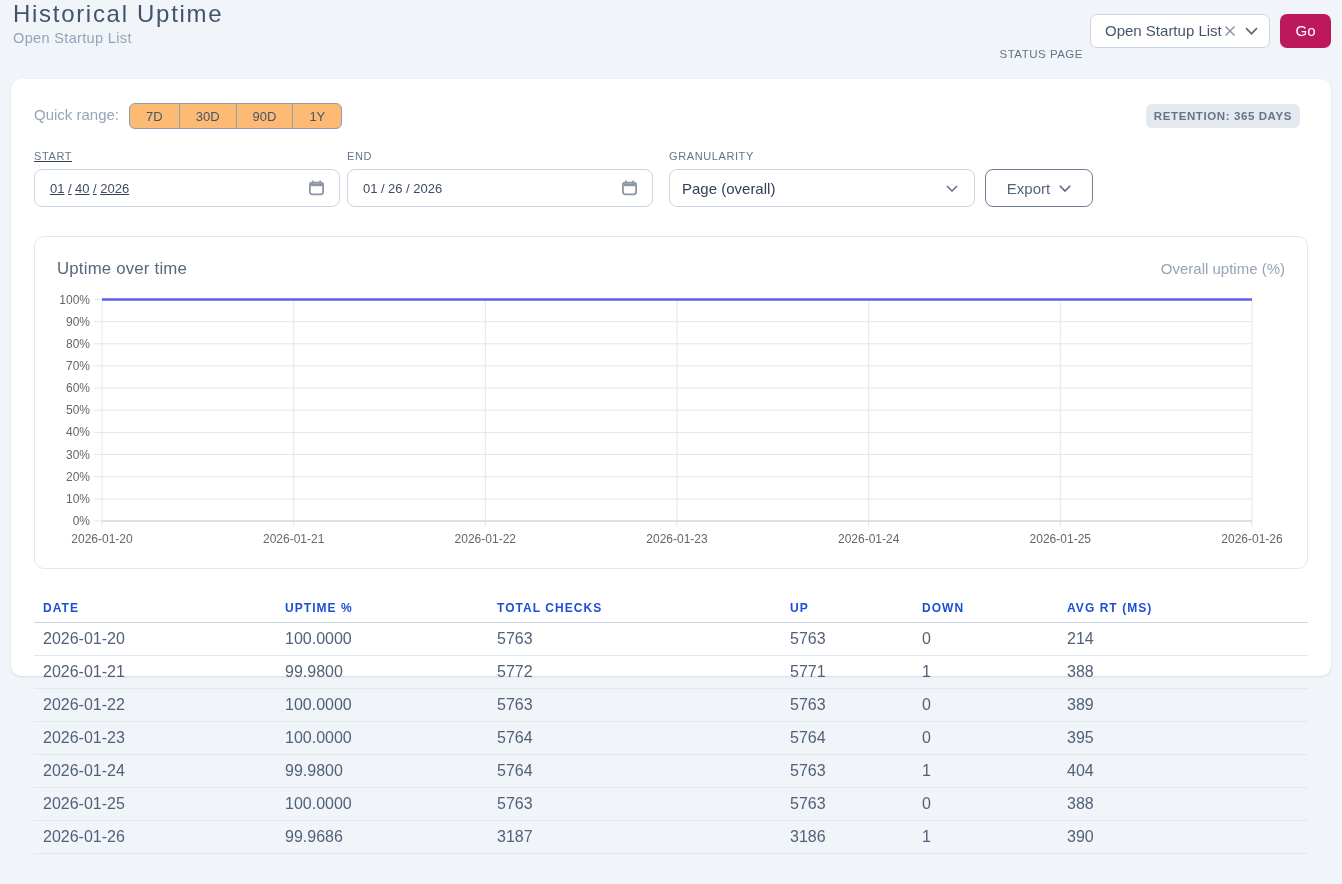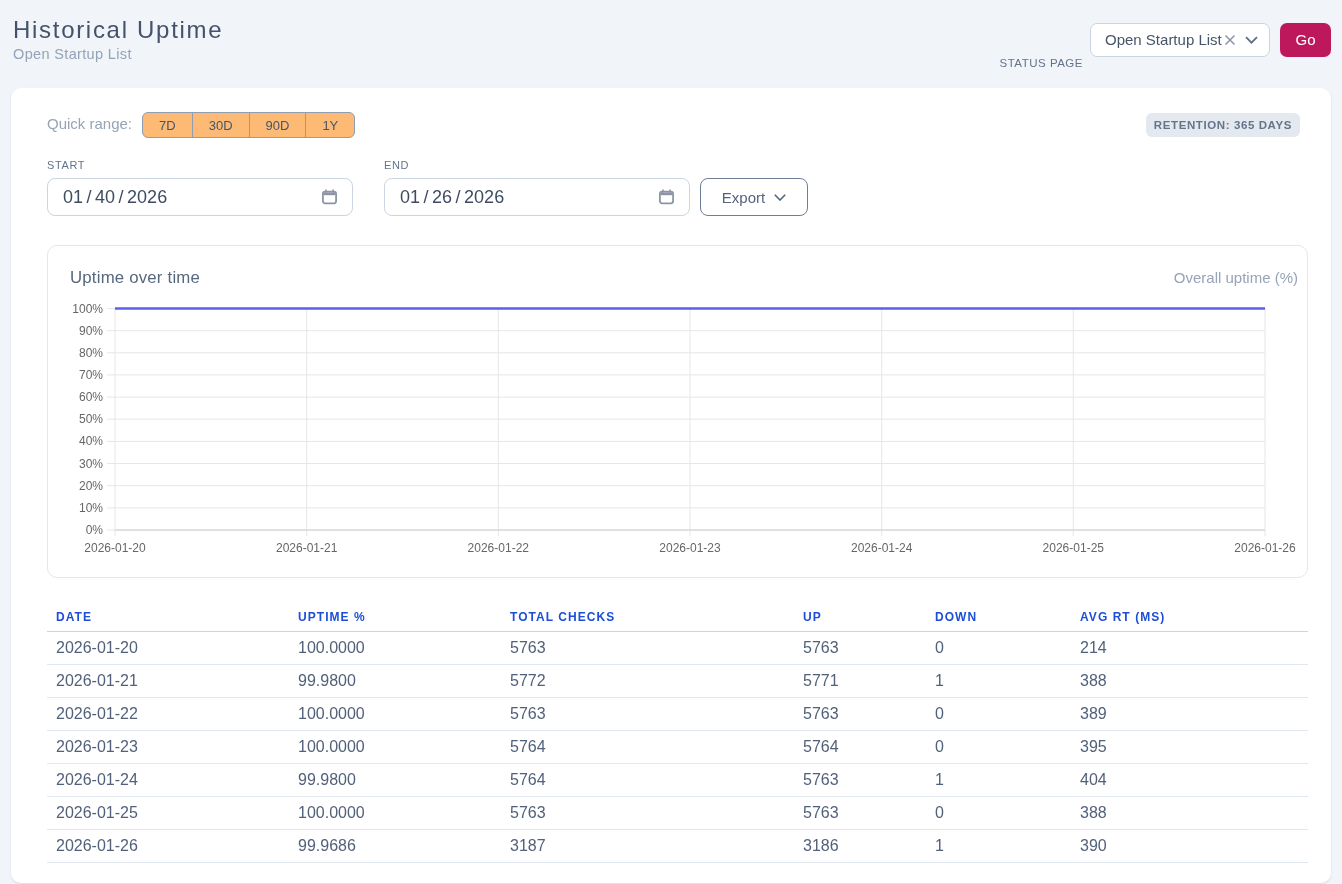--- a/index.html
+++ b/index.html
@@ -6,56 +6,56 @@
   * { box-sizing: border-box; }
   html,body { margin:0; padding:0; }
   body {
     background:#f1f4f8;
     font-family:"Liberation Sans", sans-serif;
     color:#334155;
     width:1342px; height:884px; overflow:hidden;
   }
   .page { padding:0 11px; }
   
-  .hdr { display:flex; justify-content:space-between; align-items:center; padding:11px 0 0 2px; }
+  .hdr { display:flex; justify-content:space-between; padding:2px 0 0 2px; }
   .hdr h1 { margin:0; font-size:24px; font-weight:400; color:#44536b; letter-spacing:1.7px; line-height:24px; }
   .hdr .sub { margin-top:4px; font-size:14.5px; color:#94a3b8; letter-spacing:0.35px; }
   .hdr-right { display:flex; align-items:center; gap:10px; }
   .sp-label { font-size:11.5px; color:#64748b; letter-spacing:0.5px; margin-right:-3px; position:relative; top:1px;margin-top:45px; }
   .sp-select { display:flex; align-items:center; height:34px; width:180px; background:#fff;
     border:1px solid #cbd5e1; border-radius:7px; padding:0 12px 0 14px; white-space:nowrap; }
   .sp-select svg { flex-shrink:0; }
   .sp-select .txt { font-size:15px; color:#475569; }
   .sp-select .xico { margin-left:2px; }
   .sp-select .chev { margin-left:9px; }
   .go { height:34px; width:51px; background:#be185d; color:#fff; border:none; border-radius:7px;
     font-size:15px; font-family:inherit; }
   
-  .card { margin-top:20px; background:#fff; border-radius:10px; padding:24px 23px 20px 36px;
-    box-shadow:0 1px 3px rgba(16,24,40,.07), 0 1px 2px rgba(16,24,40,.04); height:795px; }
+  .card { margin-top:20px; background:#fff; border-radius:10px; padding:24px 23px 20px 23px;
+    box-shadow:0 1px 3px rgba(16,24,40,.07), 0 1px 2px rgba(16,24,40,.04); height:597px; }
   .row1 { display:flex; justify-content:space-between; align-items:center; }
   .qr { display:flex; align-items:center; }
   .qr .lbl { font-size:15px; color:#97a3b6; margin-right:10px; position:relative; top:-1.5px; }
   .seg { display:inline-flex; }
   .seg button { height:26px; padding:0 16px; background:#fdba74; border:1px solid #8e9db1;
     font-family:inherit; font-size:13px; color:#475569; margin-left:-1px; position:relative; }
   .seg button:first-child { border-radius:6px 0 0 6px; margin-left:0; }
   .seg button:last-child { border-radius:0 6px 6px 0; }
   .badge { background:#e4e9f0; color:#64748b; font-size:11.5px; font-weight:700;
     letter-spacing:0.6px; border-radius:6px; padding:6px 8px; margin-right:8px; }
   
   .controls { display:flex; margin-top:21px; align-items:flex-end; }
-  .controls .f1 { width:306px; }
-  .controls .f2 { width:306px; margin-left:31px; }
+  .controls .f1 { width:306px;text-decoration:underline; }
+  .controls .f2 { width:306px; margin-left:7px; }
   .controls .f3 { width:306px; margin-left:16px; }
   .controls .btn-refresh { width:188px; margin-left:18px; }
   .controls .btn-export { width:108px; margin-left:10px; }
   .field .flbl { font-size:11px; color:#64748b; letter-spacing:0.6px; margin-bottom:7px; }
   .dinput { display:flex; align-items:center; height:38px; border:1px solid #cbd5e1;
-    border-radius:8px; background:#fff; font-size:18px; color:#3e4c61; padding:0 15px; }
+    border-radius:8px; background:#fff; font-size:13px; color:#3e4c61; padding:0 15px; }
   .dinput .sl { margin:0 3.5px; }
   .dinput svg { margin-left:auto; }
   .selwrap { position:relative; }
   .field select {
     width:100%; height:38px; border:1px solid #cbd5e1; border-radius:8px; background:#fff;
     font-family:inherit; font-size:15px; color:#334155; padding:0 30px 0 12px;
     -webkit-appearance:none; appearance:none;
   }
   .selwrap svg { position:absolute; right:17px; top:16px; pointer-events:none; }
   .btn-refresh { height:38px; background:#5b86e3; border:none; border-radius:8px; color:#fff;
@@ -138,20 +138,29 @@
             <span class="sl">/</span>
             <span>2026</span>
             <svg width="15" height="16" viewBox="0 0 15 16">
               <g stroke="#8b95a6" fill="none">
                 <rect x="0.9" y="2.7" width="13.2" height="11.6" rx="2.2" stroke-width="1.8"></rect>
                 <path d="M3.9 0.4v3M11.1 0.4v3" stroke-width="1.6"></path>
               </g>
               <rect x="1.6" y="3.4" width="11.8" height="2.8" fill="#8b95a6"></rect>
             </svg>
           </div>
+      </div>
+      <div class="field f3">
+        <div class="flbl">GRANULARITY</div>
+        <div class="selwrap">
+          <select><option>Page (overall)</option></select>
+          <svg width="12" height="7" viewBox="0 0 12 7">
+              <path d="M1 1l5 5 5-5" fill="none" stroke="#64748b" stroke-width="1.6"></path>
+            </svg>
+        </div>
       </div>
       <button class="btn-export">Export
         <svg width="12" height="7" viewBox="0 0 12 7">
             <path d="M0.8 0.8l5.2 5.2 5.2-5.2" fill="none" stroke="#55647c" stroke-width="1.6"></path>
           </svg>
       </button>
     </div>
 
     <div class="chartcard">
       <svg width="1272" height="331" viewBox="0 0 1272 331" style="position:absolute;left:0;top:0;">

